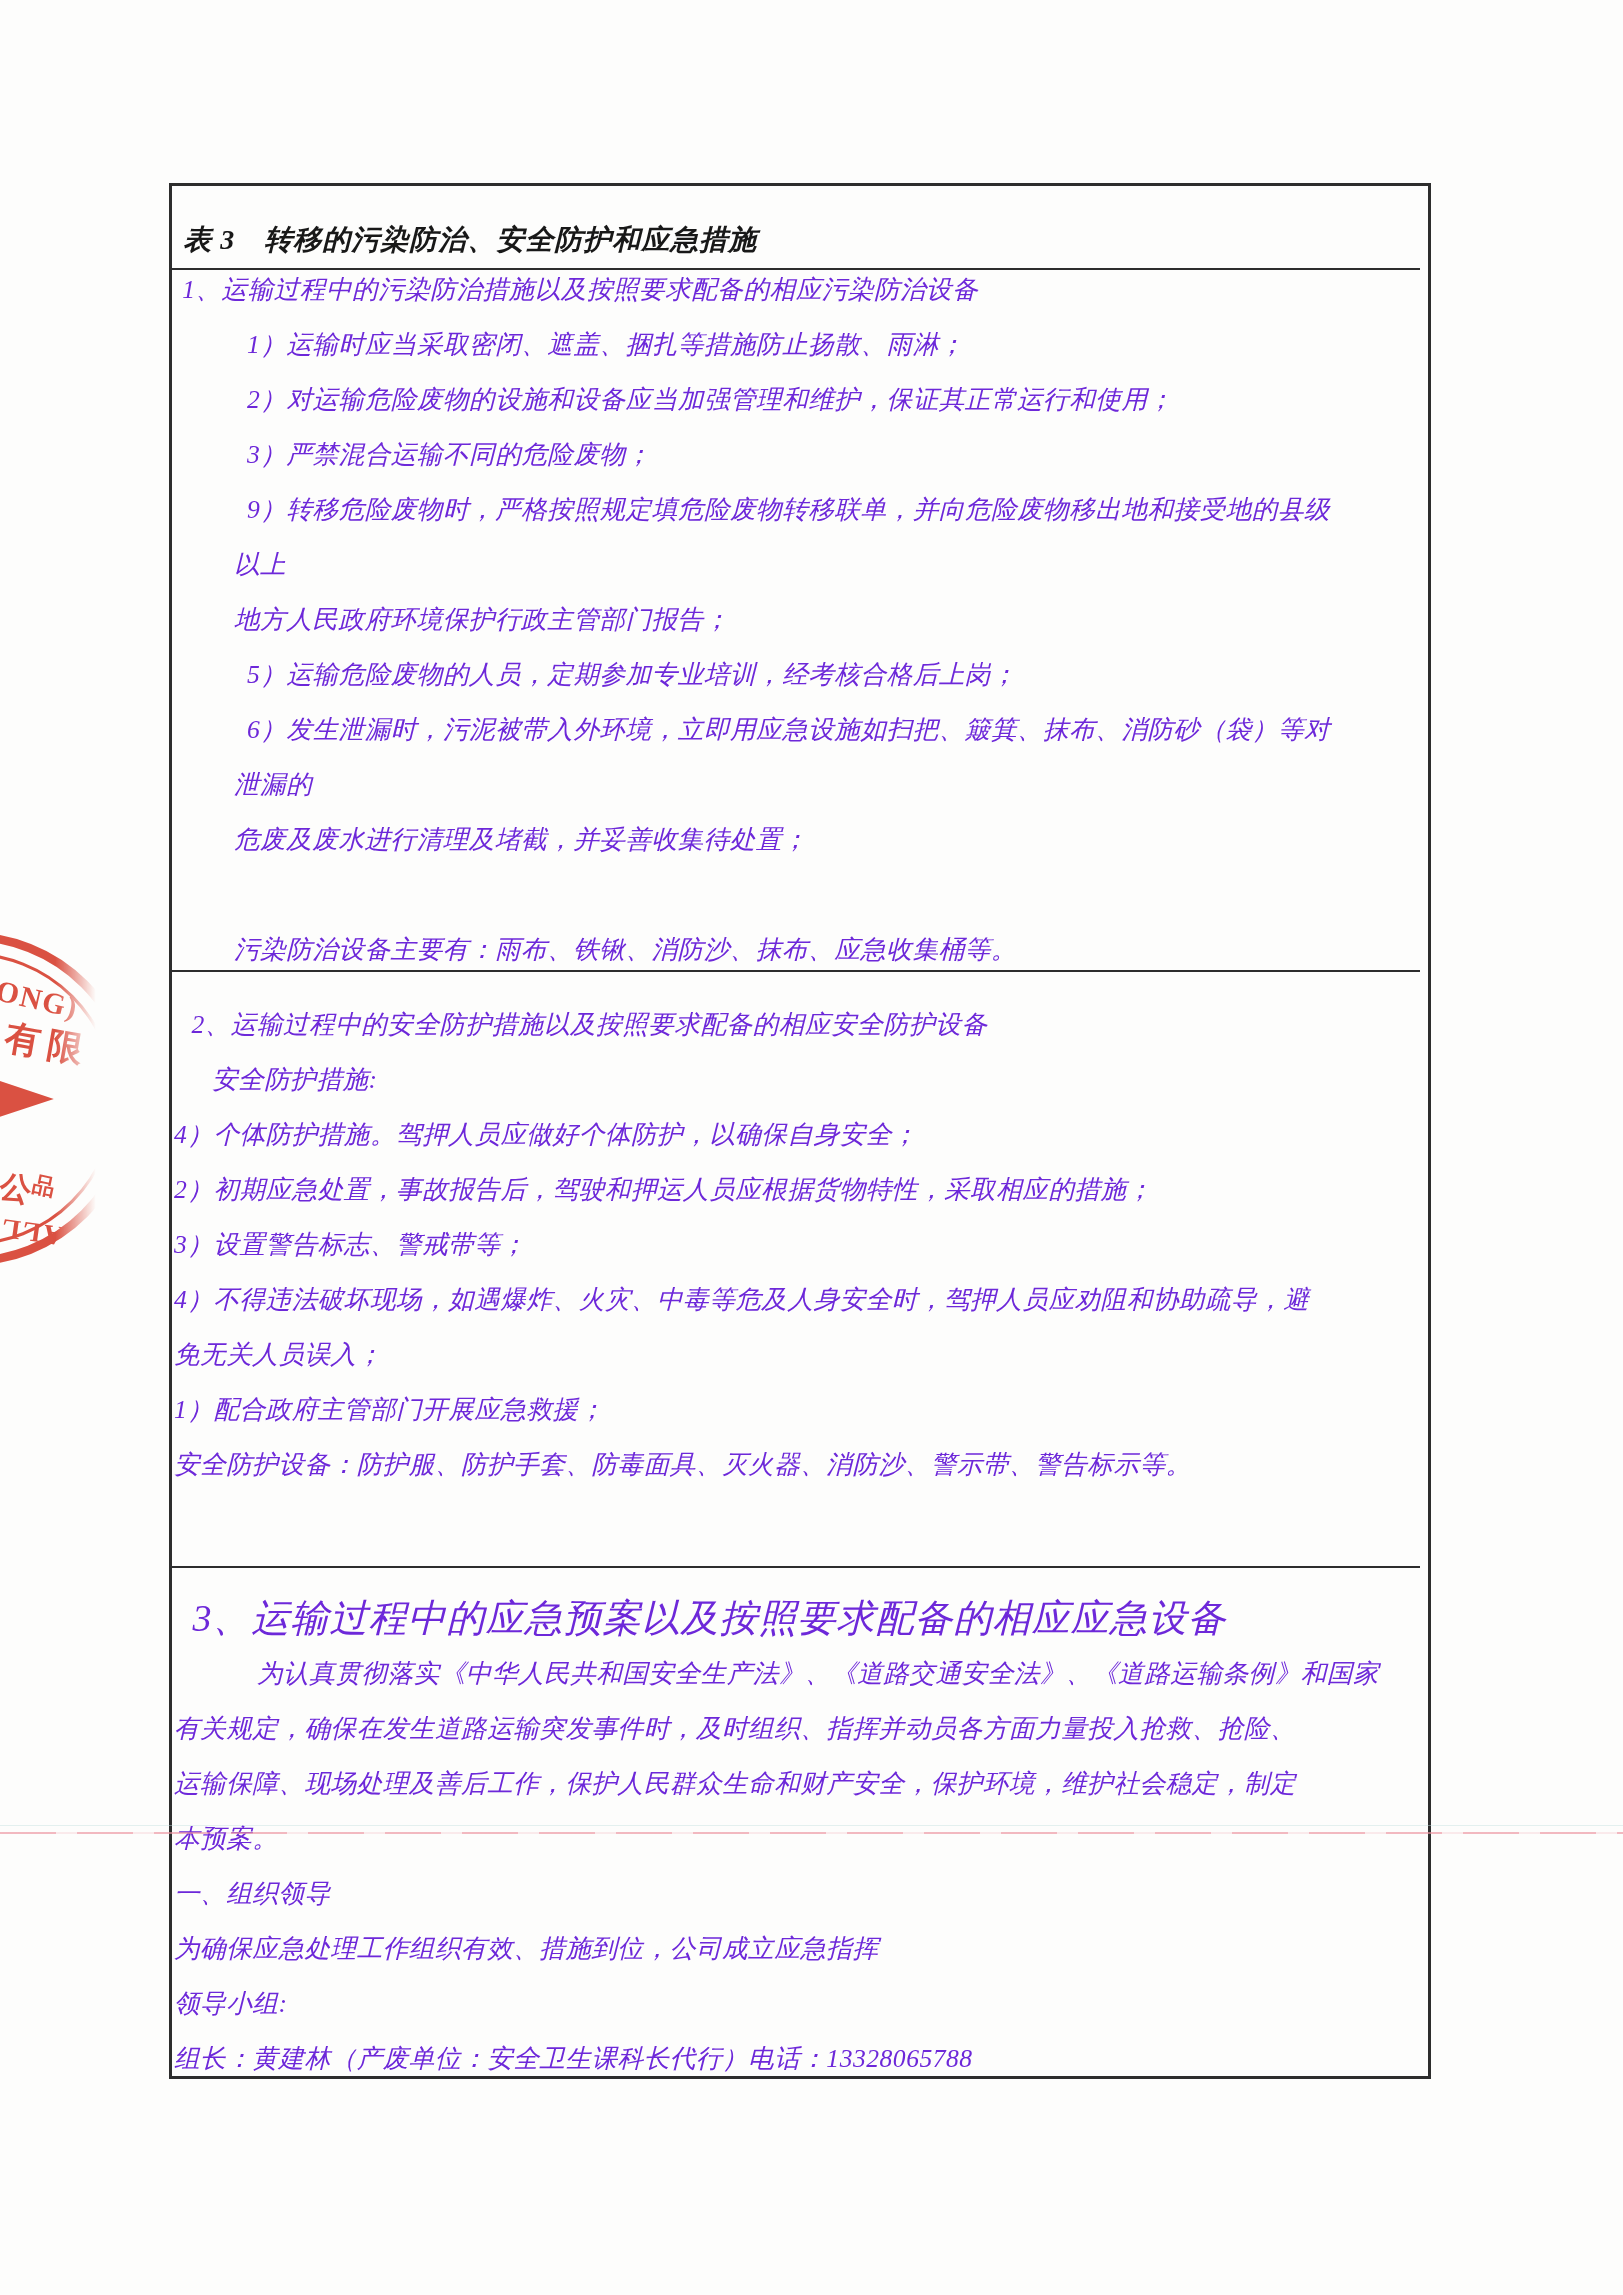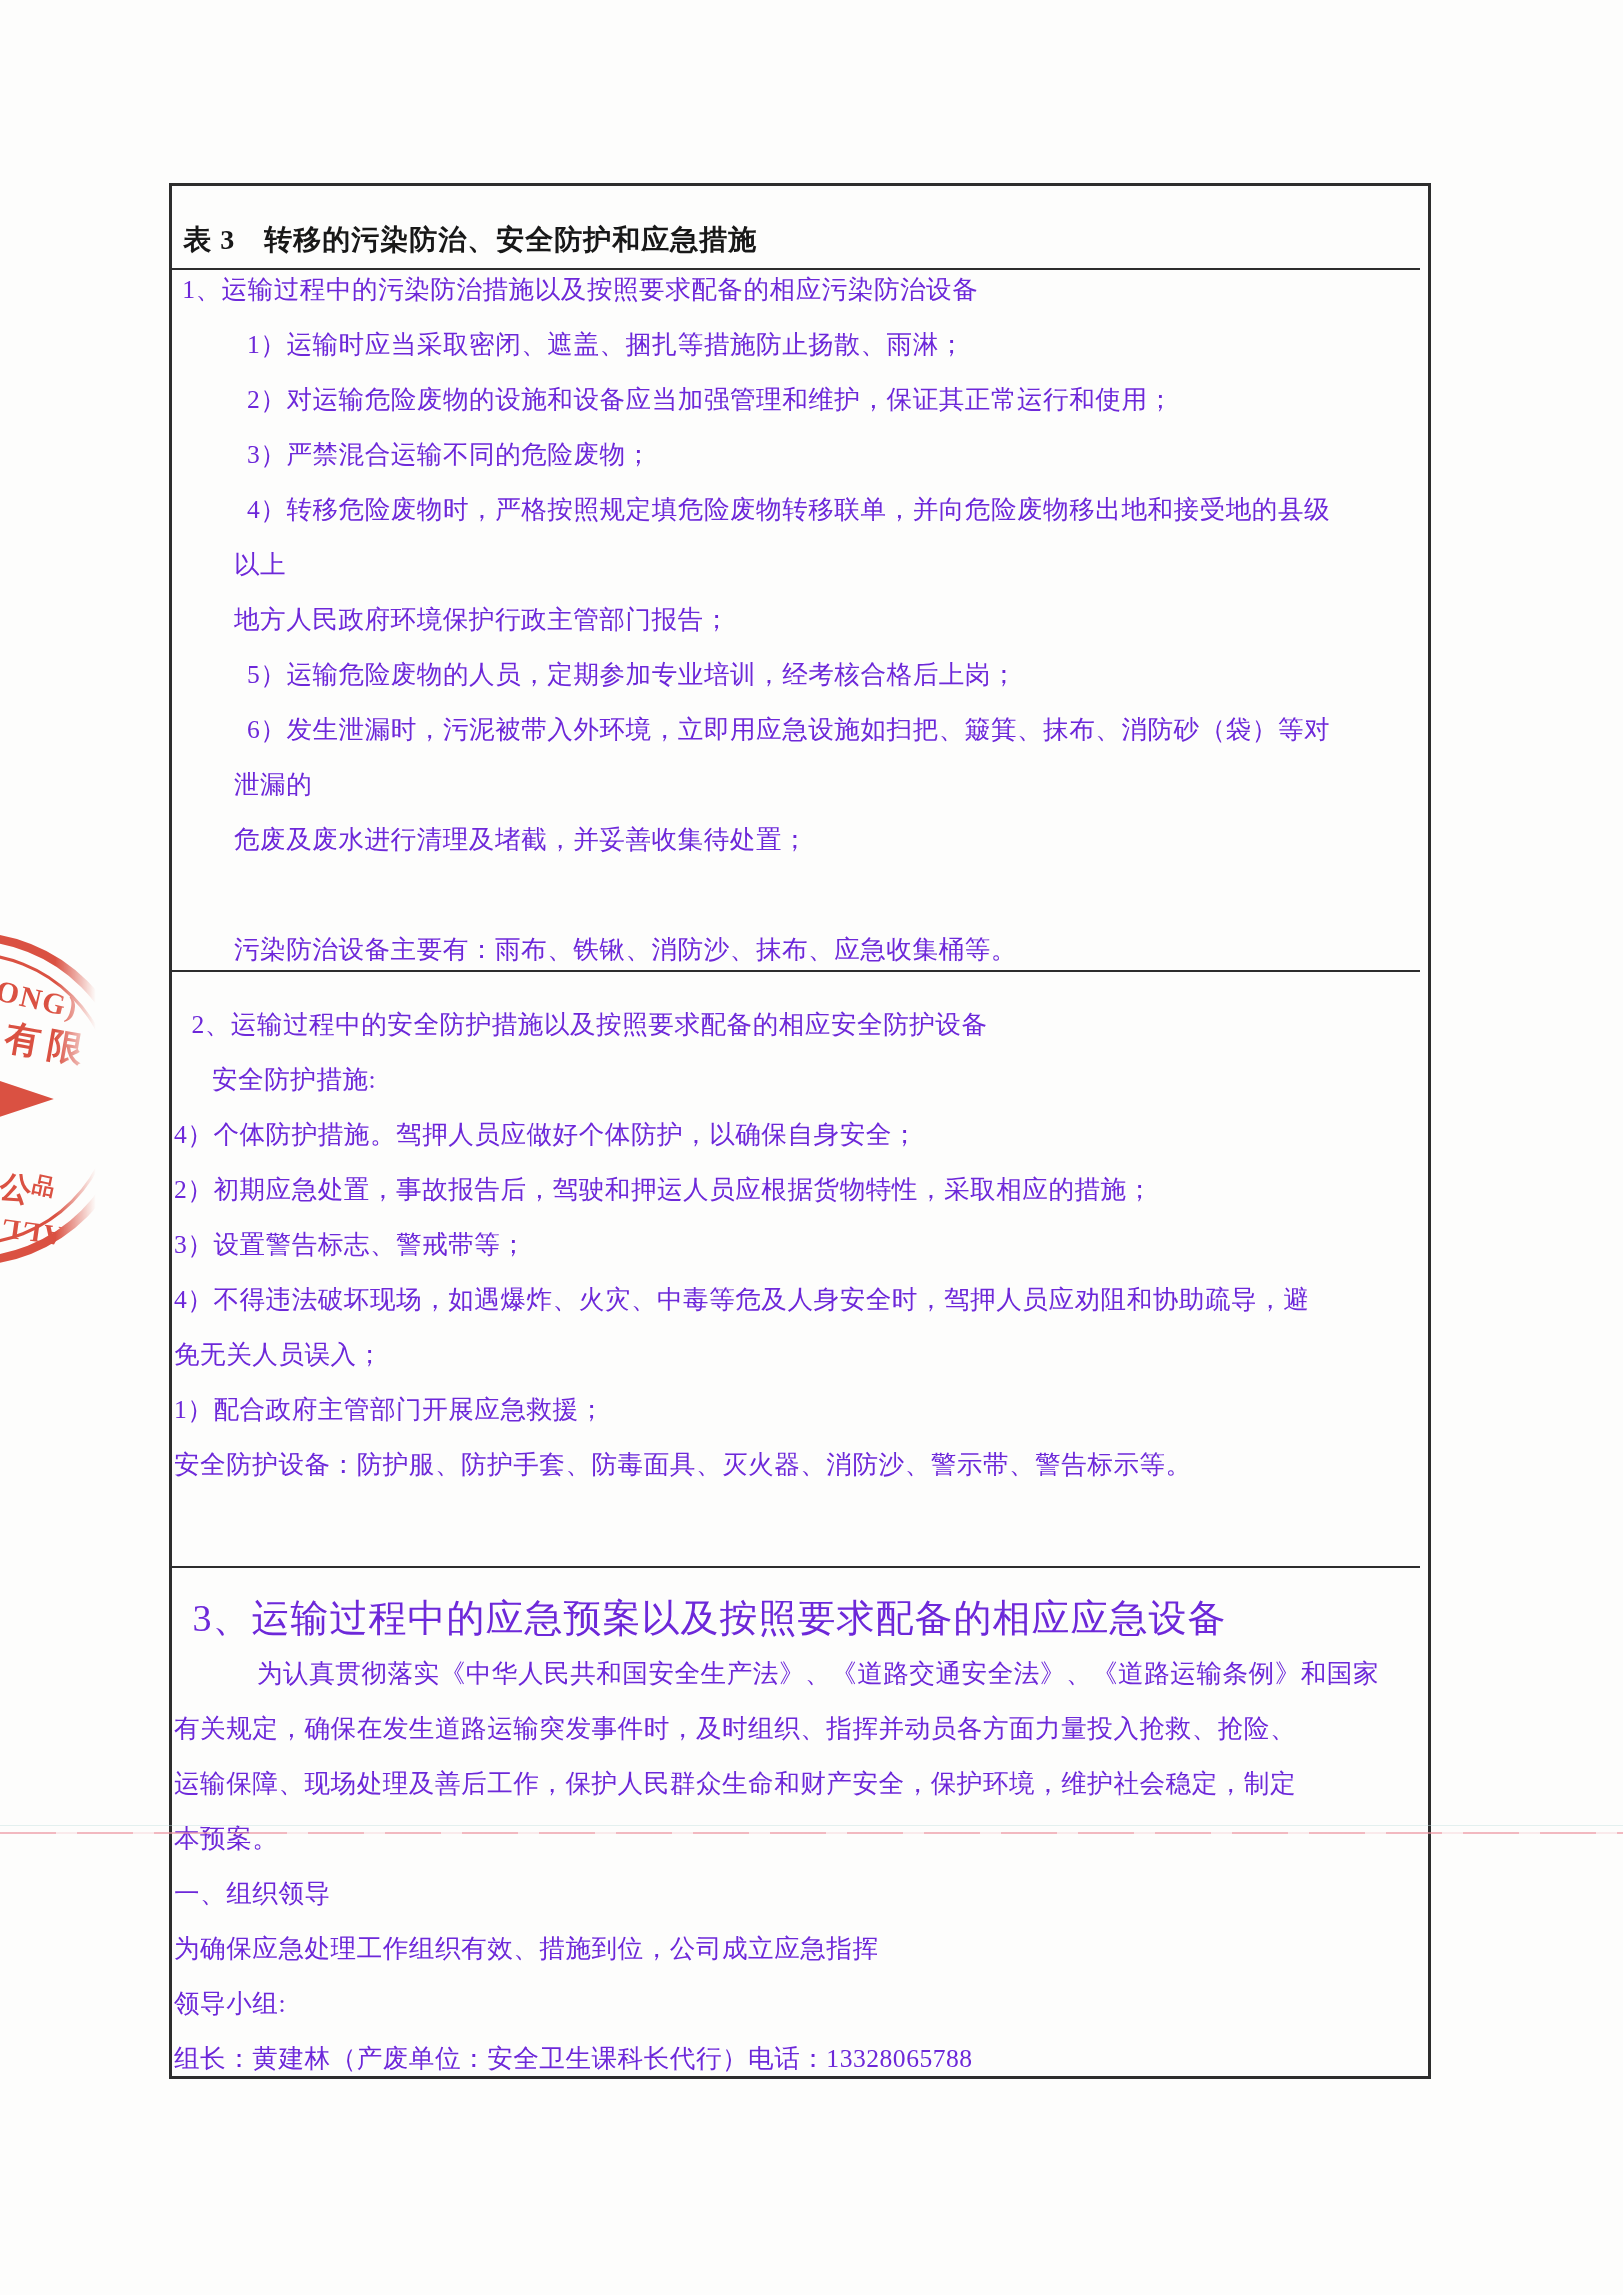--- a/index.html
+++ b/index.html
@@ -11,21 +11,21 @@
     color:#181818;
     overflow:hidden;
   }
   .doc-table{
     position:absolute;left:169px;top:183px;
     width:1262px;height:1896px;
     border:3.1px solid #2d2d2d;
     box-sizing:border-box;
     background:transparent;
   }
-  .cell{position:absolute;left:0;right:8px;overflow:hidden;}
+  .cell{position:absolute;left:0;right:8px;overflow:hidden;font-style:italic;}
   .cell.bordered{border-top:2.6px solid #2d2d2d;}
   .header-cell{top:0;height:82px;}
   .row1{top:82px;height:701px;}
   .row2{top:784px;height:596px;}
   .row3{top:1380px;height:510px;}
   .header-line{
     padding-left:11.2px;padding-top:39px;
     font-size:28px;font-weight:bold;line-height:30px;
     letter-spacing:1px;white-space:nowrap;
   }
@@ -97,21 +97,21 @@
   <div class="doc-table">
     <div class="cell header-cell">
       <div class="header-line">表 3　转移的污染防治、安全防护和应急措施</div>
     </div>
     <div class="cell bordered row1">
       <div class="lines">
           <div class="line main">1、运输过程中的污染防治措施以及按照要求配备的相应污染防治设备</div>
           <div class="line sub">1）运输时应当采取密闭、遮盖、捆扎等措施防止扬散、雨淋；</div>
           <div class="line sub">2）对运输危险废物的设施和设备应当加强管理和维护，保证其正常运行和使用；</div>
           <div class="line sub">3）严禁混合运输不同的危险废物；</div>
-          <div class="line sub">4）转移危险废物时，严格按照规定填危险废物转移联单，并向危险废物移出地和接受地的县级</div>
+          <div class="line sub">9）转移危险废物时，严格按照规定填危险废物转移联单，并向危险废物移出地和接受地的县级</div>
           <div class="line cont">以上</div>
           <div class="line cont">地方人民政府环境保护行政主管部门报告；</div>
           <div class="line sub">5）运输危险废物的人员，定期参加专业培训，经考核合格后上岗；</div>
           <div class="line sub">6）发生泄漏时，污泥被带入外环境，立即用应急设施如扫把、簸箕、抹布、消防砂（袋）等对</div>
           <div class="line cont">泄漏的</div>
           <div class="line cont">危废及废水进行清理及堵截，并妥善收集待处置；</div>
           <div class="line blank"></div>
           <div class="line cont">污染防治设备主要有：雨布、铁锹、消防沙、抹布、应急收集桶等。</div>
         </div>
     </div>

